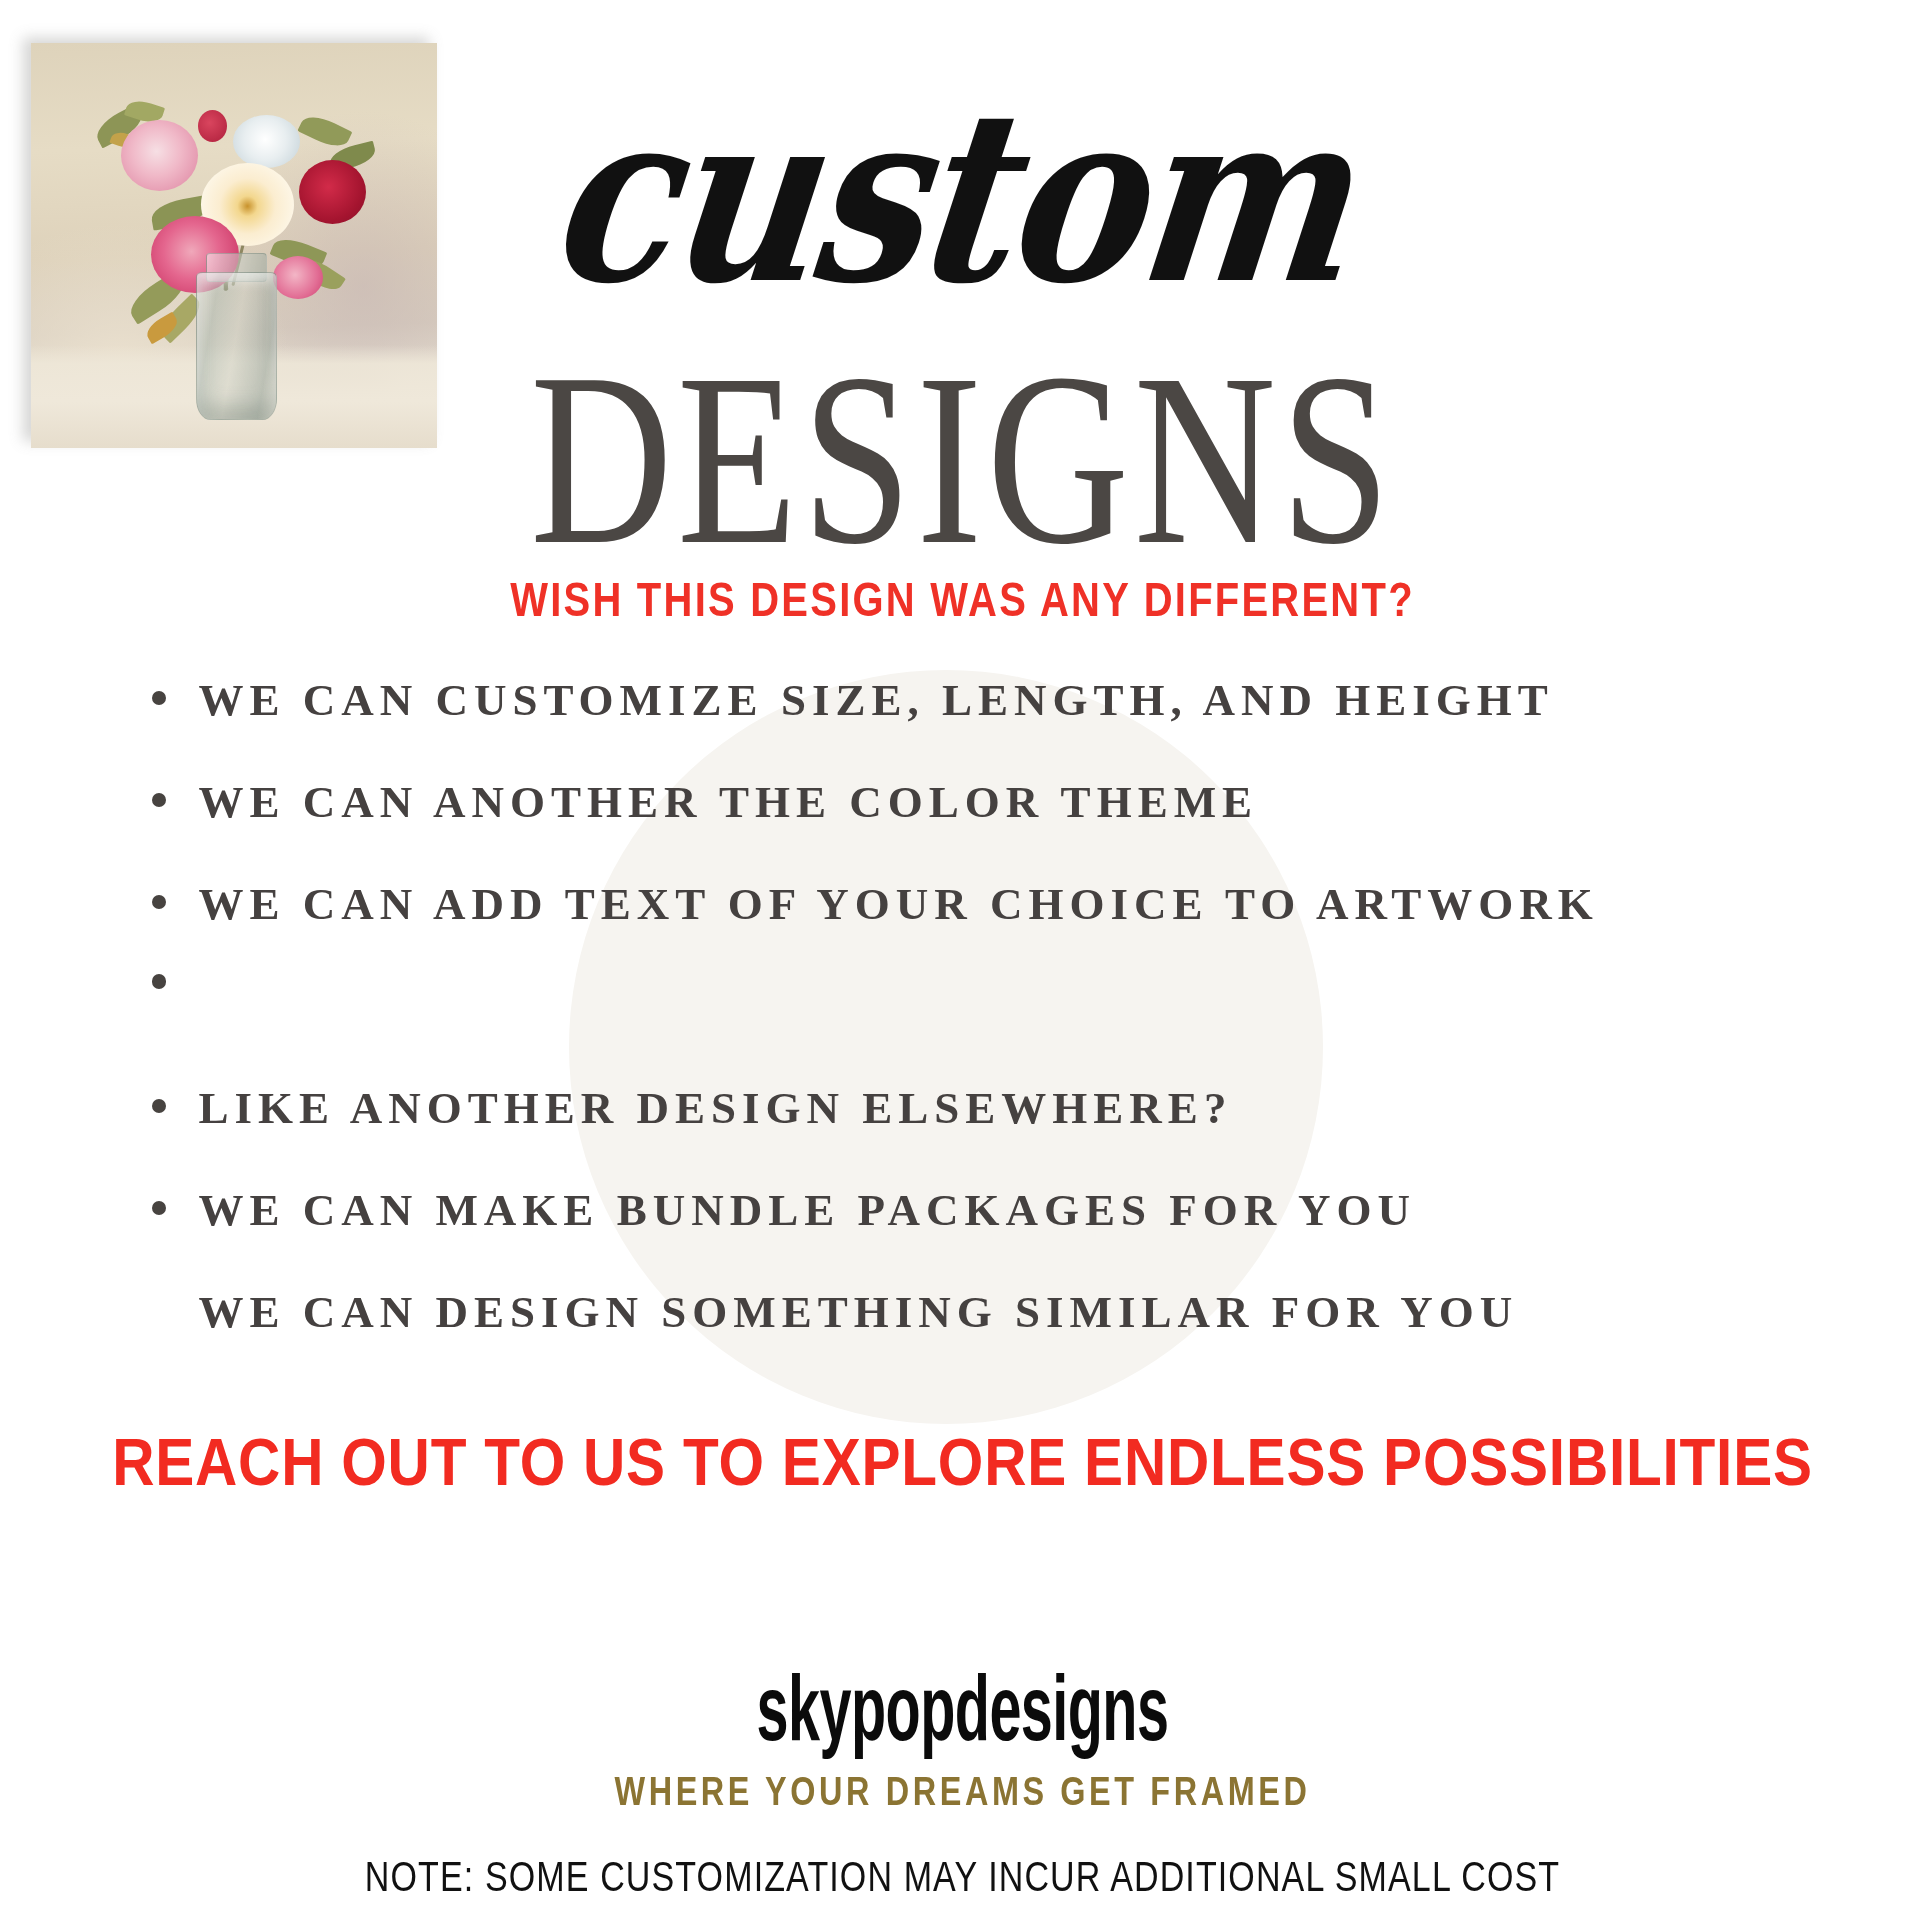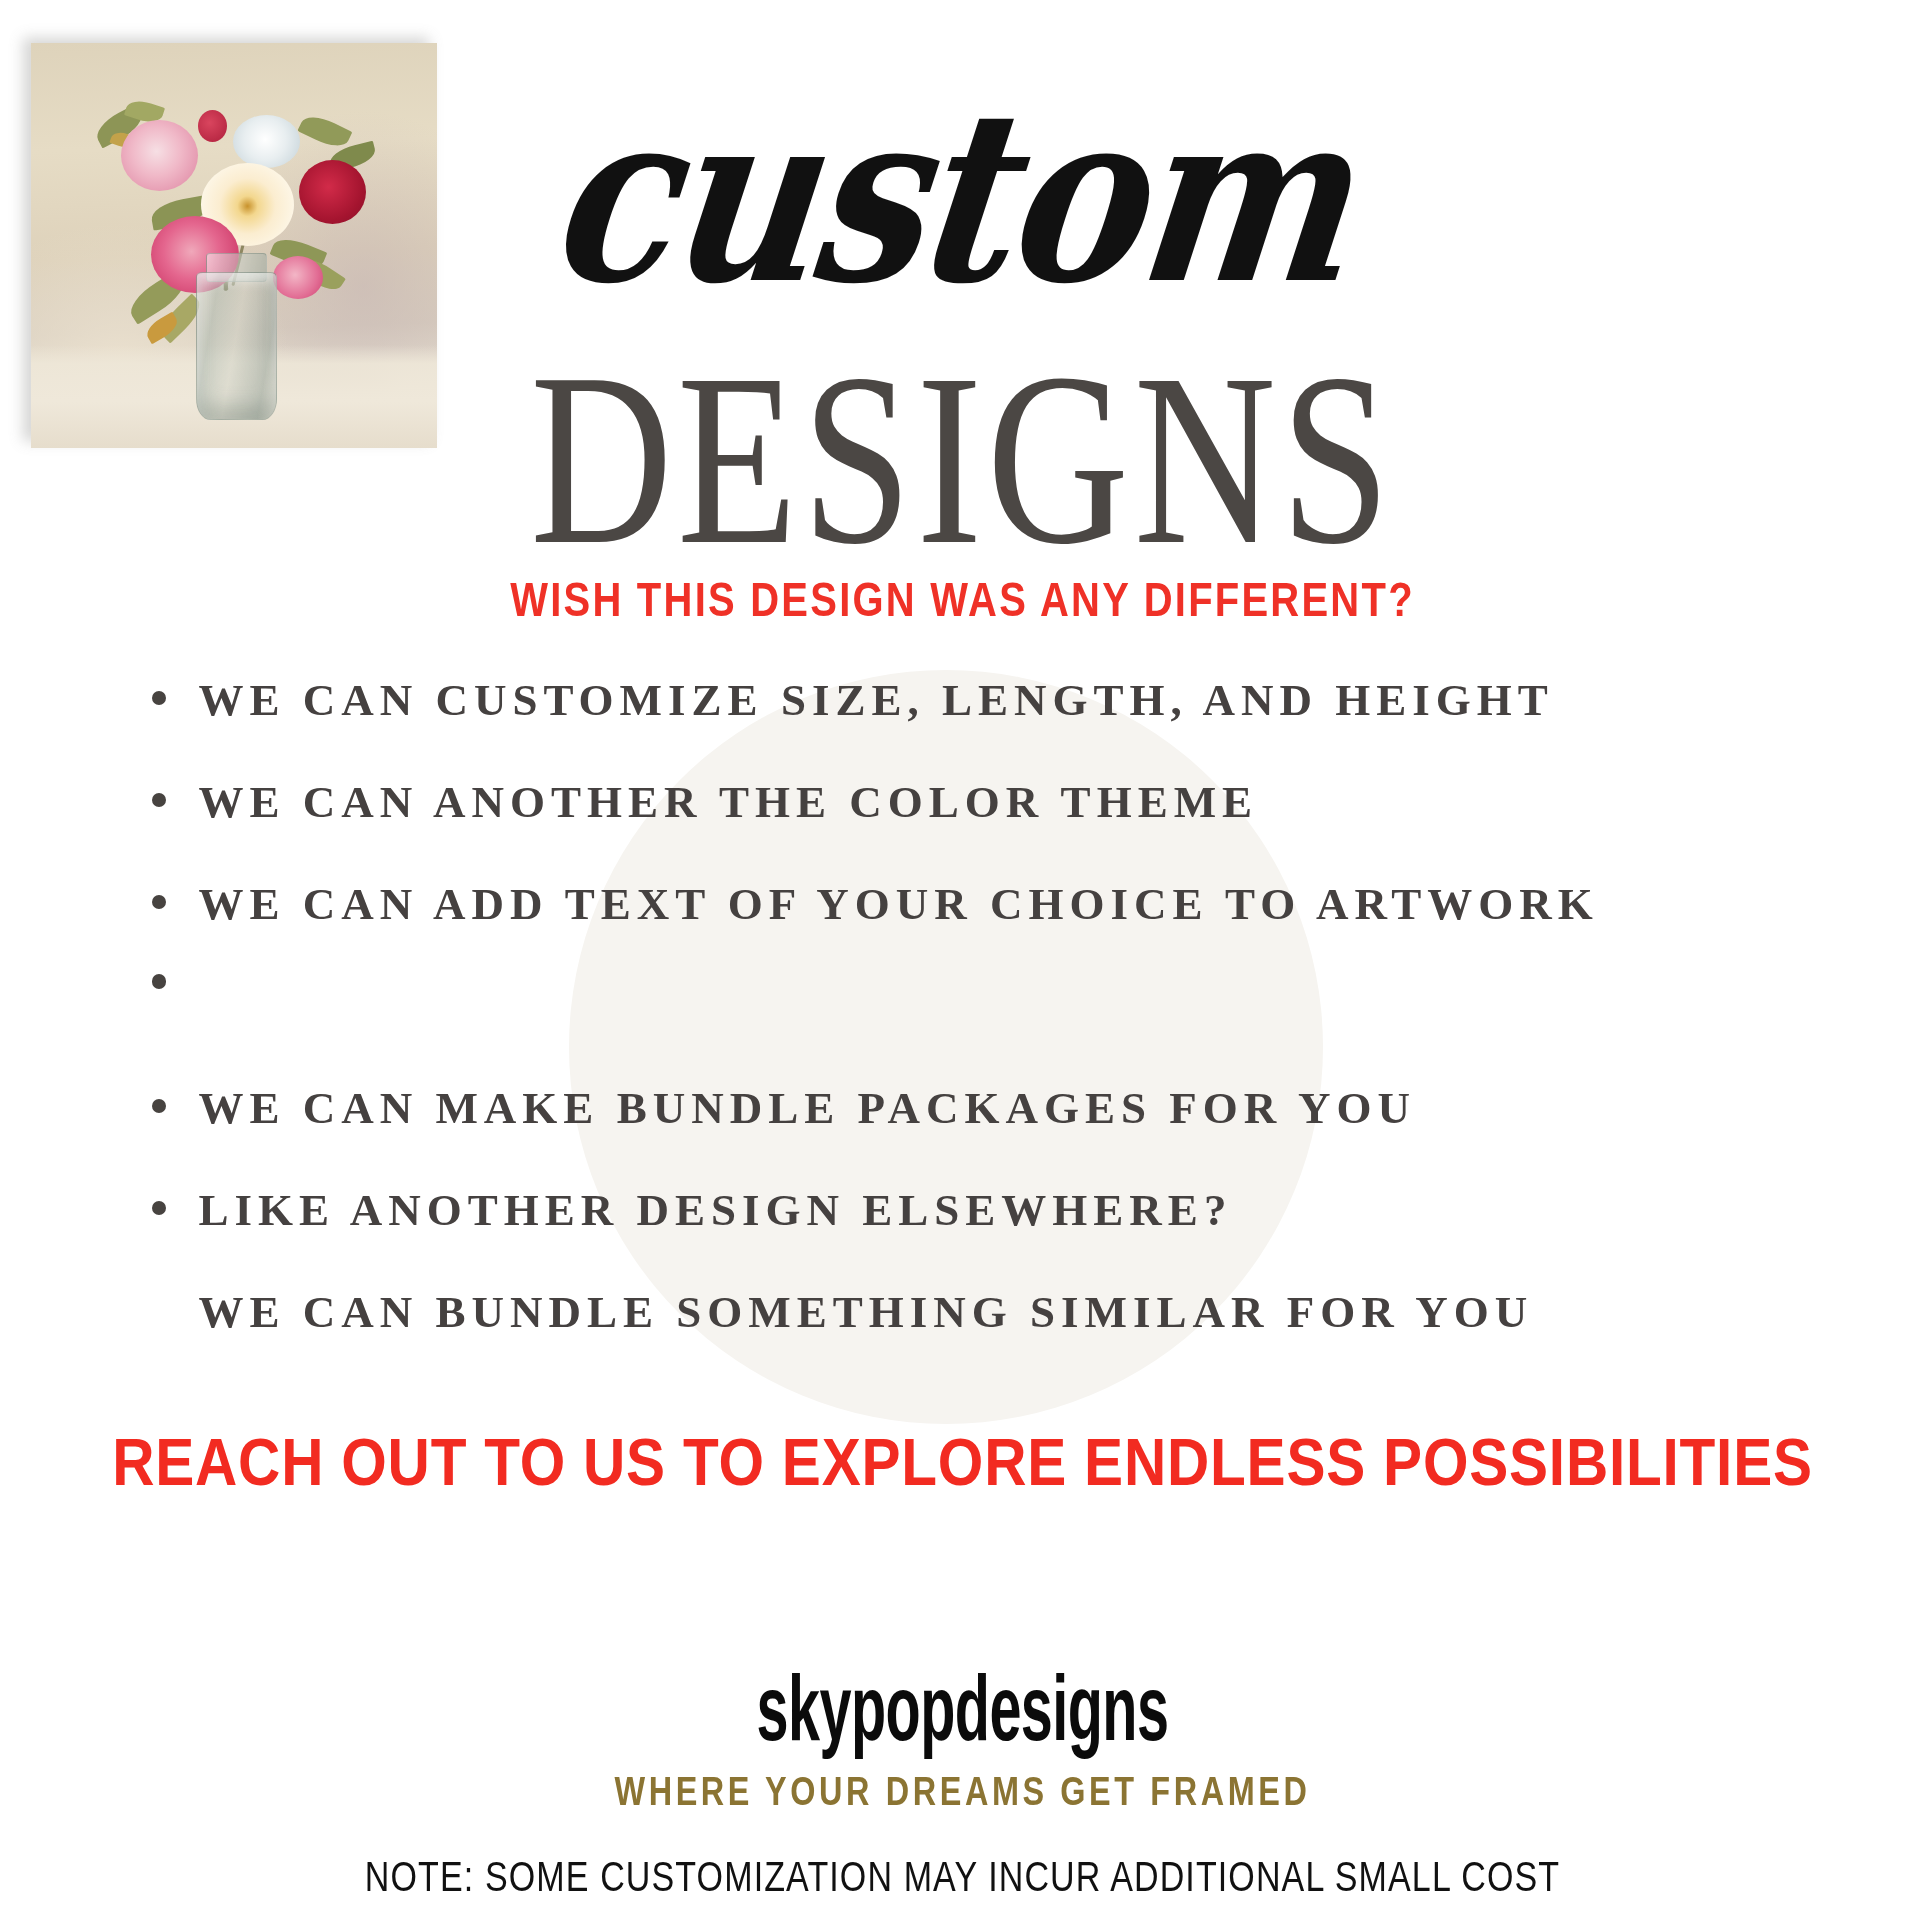--- a/index.html
+++ b/index.html
@@ -331,29 +331,29 @@
       </li>
       <li class="bullet-row">
         <span class="bullet-dot"></span>
         <span class="bullet-text">WE CAN ADD TEXT OF YOUR CHOICE TO ARTWORK</span>
       </li>
       <li class="bullet-row">
         <span class="bullet-dot"></span>
       </li>
       <li class="bullet-row">
         <span class="bullet-dot"></span>
+        <span class="bullet-text">LIKE ANOTHER DESIGN ELSEWHERE?</span>
+      </li>
+      <li class="bullet-row">
+        <span class="bullet-dot"></span>
         <span class="bullet-text">WE CAN MAKE BUNDLE PACKAGES FOR YOU</span>
       </li>
-      <li class="bullet-row">
-        <span class="bullet-dot"></span>
-        <span class="bullet-text">LIKE ANOTHER DESIGN ELSEWHERE?</span>
-      </li>
       <li class="bullet-row no-bullet continuation">
         <span class="bullet-dot"></span>
-        <span class="bullet-text">WE CAN BUNDLE SOMETHING SIMILAR FOR YOU</span>
+        <span class="bullet-text">WE CAN DESIGN SOMETHING SIMILAR FOR YOU</span>
       </li>
     </ul>
 
   <div class="cta-red">REACH OUT TO US TO EXPLORE ENDLESS POSSIBILITIES</div>
 
   <div class="brand">skypopdesigns</div>
   <div class="tagline">WHERE  YOUR  DREAMS  GET  FRAMED</div>
   <div class="note">NOTE: SOME CUSTOMIZATION MAY INCUR ADDITIONAL SMALL COST</div>
 
 </div>

